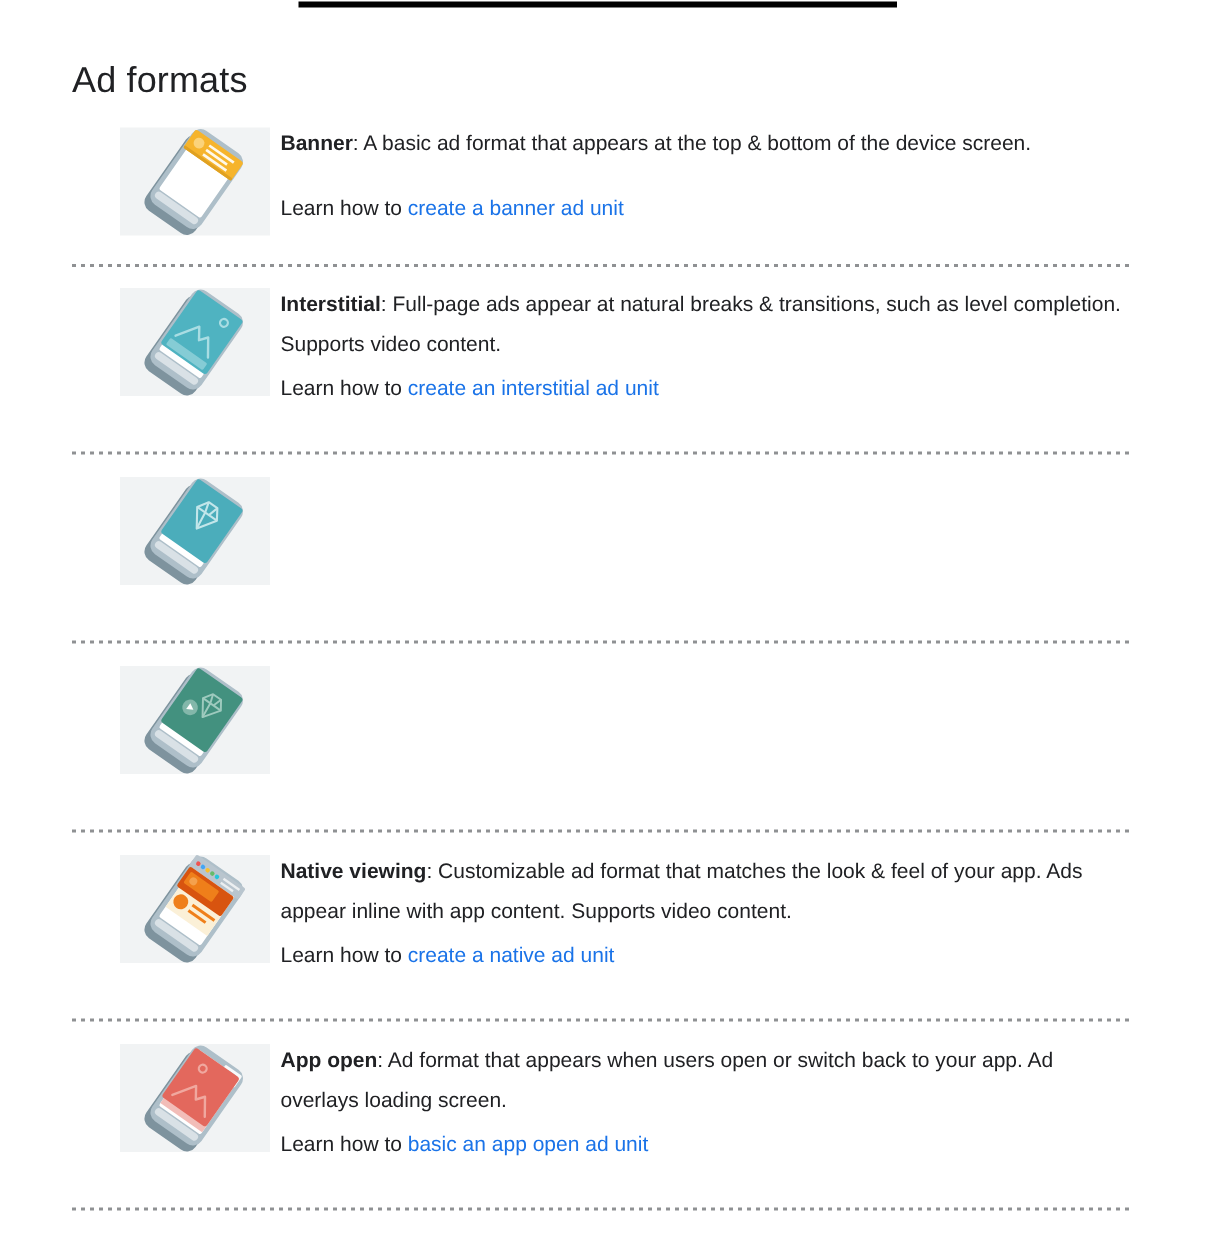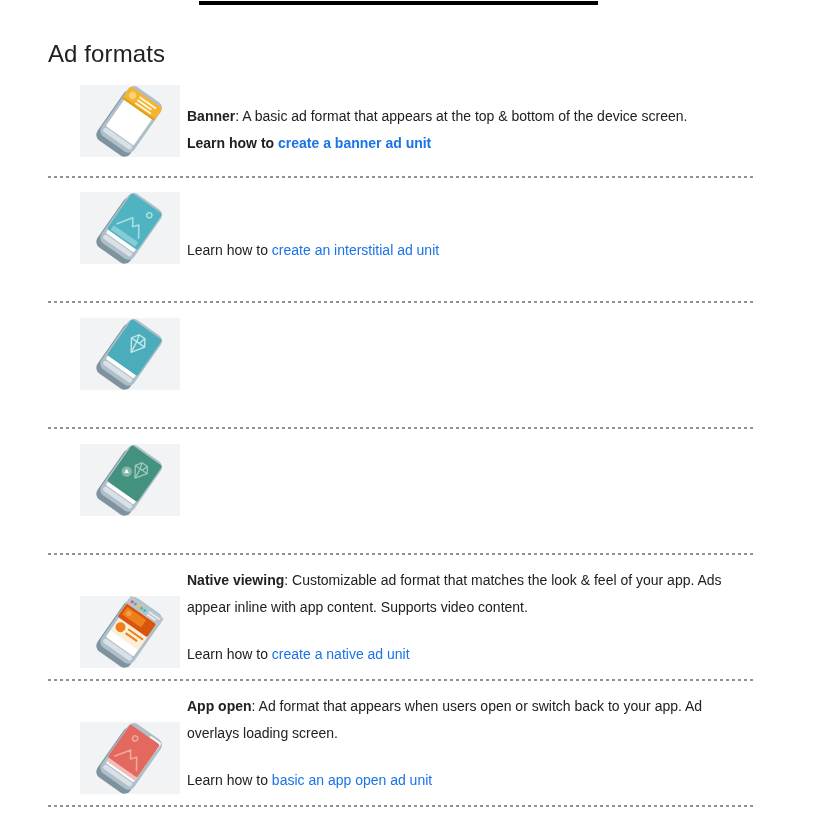--- a/index.html
+++ b/index.html
@@ -28,41 +28,41 @@
     font-weight: 400;
     color: var(--text, #202124);
     letter-spacing: 0.1px;
   }
   .row {
     position: absolute;
     left: 48px;
     width: 706px;
     display: flex;
     gap: 7px;
-    align-items: flex-end;
+    align-items: flex-start;
     padding-left: 32px;
   }
   .fmt-icon {
     flex: 0 0 100px;
     width: 100px;
     height: 72px;
     background: var(--iconbg, #f1f3f4);
     overflow: hidden;
   }
   .fmt-icon svg { display: block; width: 100px; height: 72px; }
   .fmt-text {
     width: 597px;
     margin-top: -3px;
     font-size: 14px;
     line-height: 27px;
     color: var(--text, #202124);
   }
   .fmt-desc b { font-weight: 700; }
-  .fmt-learn { margin-top: 20px; }
-  .row.first .fmt-learn { margin-top: 0; font-weight: bold; }
+  .fmt-learn { margin-top: 2px; }
+  .row.first .fmt-learn { margin-top: 16px; }
   a.link {
     color: var(--link, #1a73e8);
     text-decoration: none;
     cursor: pointer;
   }
   .sep {
     position: absolute;
     left: 48px;
     width: 706px;
     height: 2px;
@@ -118,20 +118,21 @@
           <rect x="33" y="8" width="34" height="46" rx="1.5" fill="#ffffff"></rect>
           <rect x="33" y="55" width="34" height="5" rx="2.5" fill="#d9e1e6"></rect>
           <rect x="31.5" y="6" width="37" height="44" rx="2" fill="#4fb3c1"></rect>
           <rect x="35" y="43" width="30" height="5.5" rx="1" fill="#85ccd5"></rect>
           <path d="M37 40 L46.5 26 L51.5 33.5 L55.5 28.5 L63 39.5" fill="none" stroke="#a9dde3" stroke-width="1.6" stroke-linejoin="round" stroke-linecap="round"></path>
           <circle cx="58.5" cy="14.5" r="2.6" fill="none" stroke="#a9dde3" stroke-width="1.5"></circle>
         </g>
       </svg>
     </div>
     <div class="fmt-text">
+      <p class="fmt-desc"><b>Interstitial</b><span>: Full-page ads appear at natural breaks &amp; transitions, such as level completion. Supports video content.</span></p>
       <p class="fmt-learn"><span>Learn how to</span> <a class="link" href="#">create an interstitial ad unit</a></p>
     </div>
   </section>
 
   <div class="sep" style="top:301px"></div>
 
   <section class="row" style="top:318px">
     <div class="fmt-icon">
       <svg viewBox="0 0 100 72" xmlns="http://www.w3.org/2000/svg">
         <g transform="translate(-4,4) rotate(35 50 36)">

